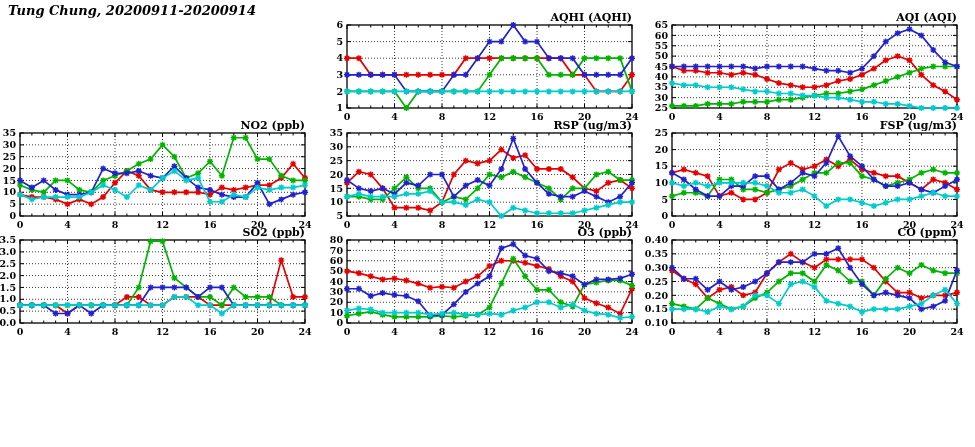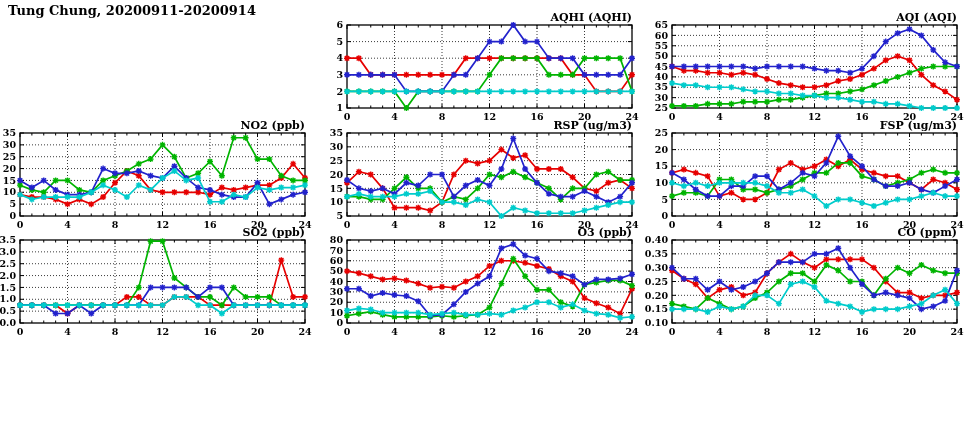--- a/index.html
+++ b/index.html
@@ -1,18 +1,18 @@
 <!DOCTYPE html>
 <html><head>
 <meta charset="utf-8">
 <style>
   html,body{margin:0;padding:0;background:#fff;}
   #screen{position:relative;width:975px;height:447px;background:#fff;overflow:hidden;
           font-family:"DejaVu Serif",serif;}
-  #main-title{position:absolute;left:8px;top:3px;font-size:13px;font-weight:bold;color:#000;}
+  #main-title{position:absolute;left:8px;top:3px;font-size:13px;font-weight:bold;color:#000;font-style:italic;}
   figure.chart{position:absolute;margin:0;padding:0;}
   svg text{font-family:"DejaVu Serif",serif;font-weight:bold;font-size:9.5px;fill:#000;}
   svg .ylab{text-anchor:end;}
   svg .xlab{text-anchor:middle;}
   svg .ctitle{text-anchor:end;font-size:11px;}
   svg .grid{stroke:#3a3a3a;stroke-width:1;stroke-dasharray:1 2;}
   svg .tick{stroke:#000;stroke-width:1;}
   svg .frame{fill:none;stroke:#000;stroke-width:1.3;}
   .slot-r1c2{left:313px;top:8px} .slot-r1c3{left:638px;top:8px}
   .slot-r2c1{left:-14px;top:116px} .slot-r2c2{left:313px;top:116px} .slot-r2c3{left:638px;top:116px}

